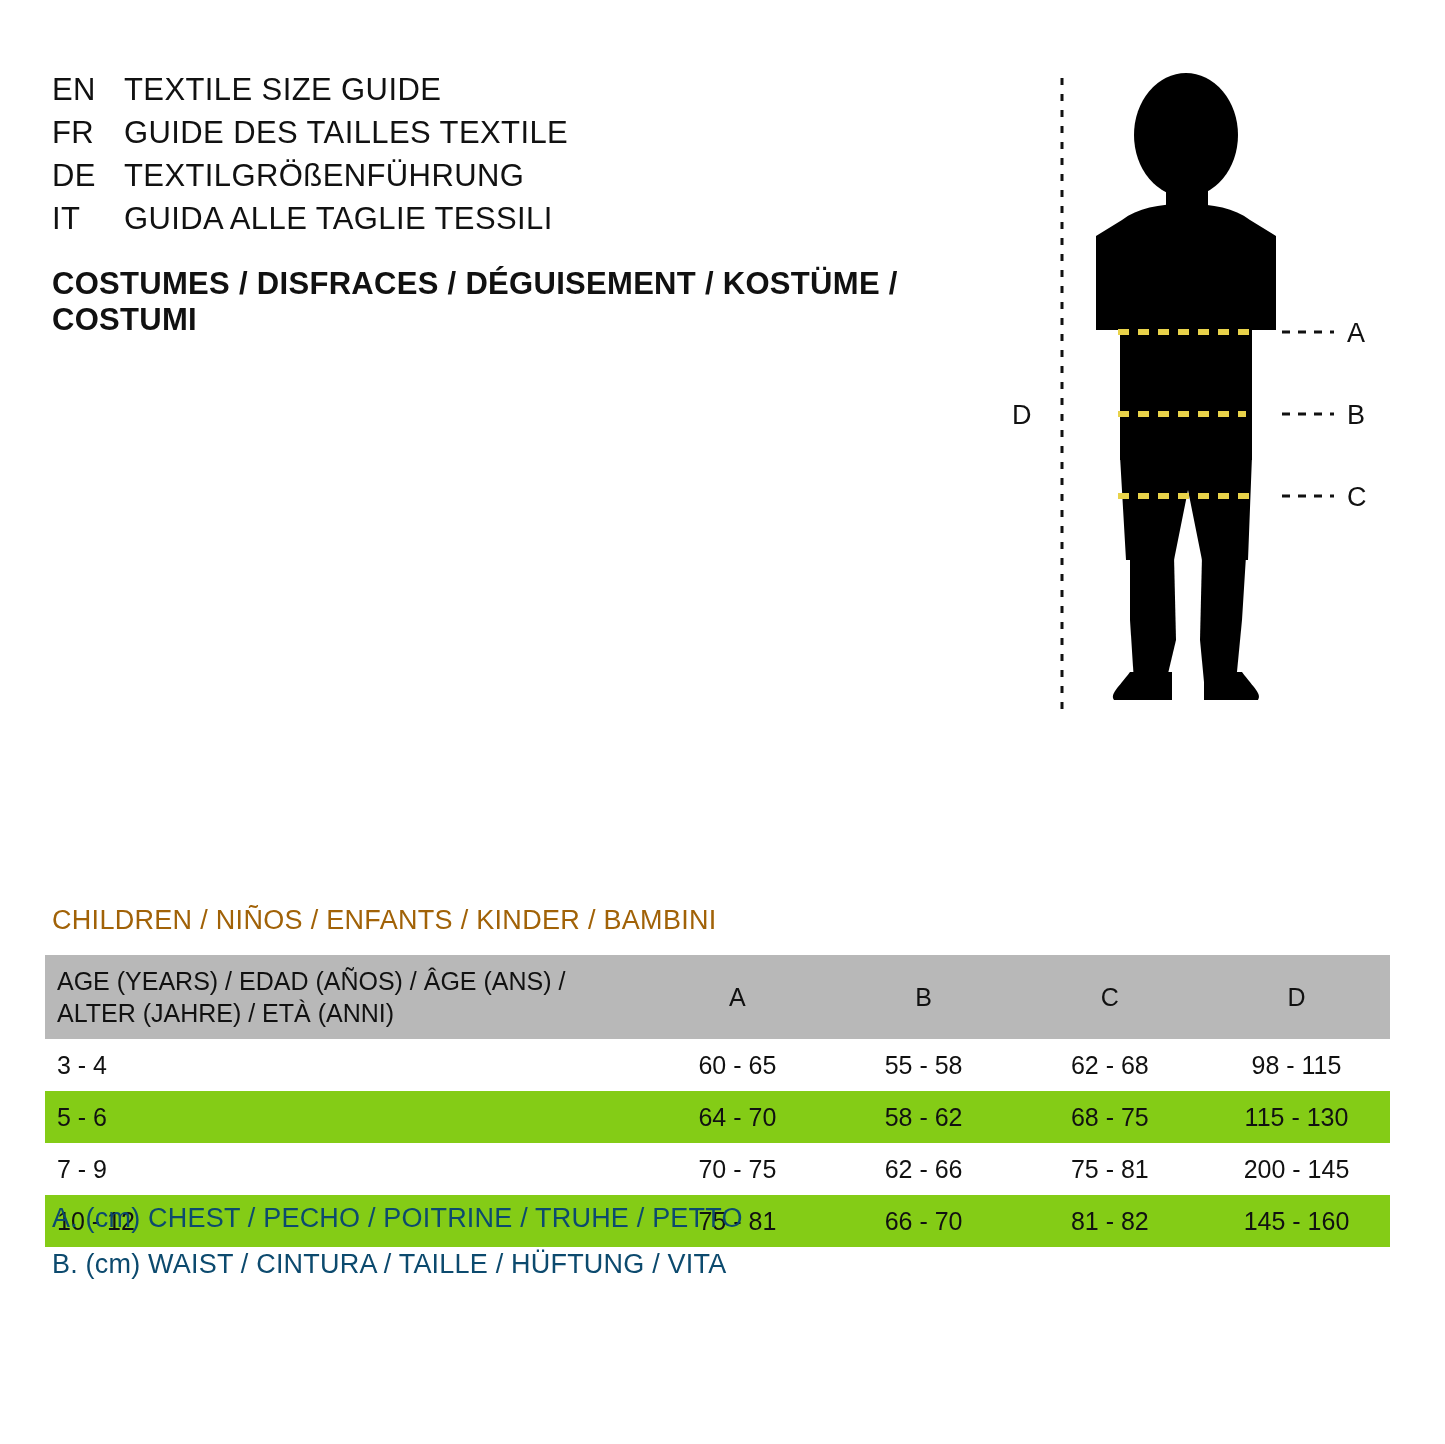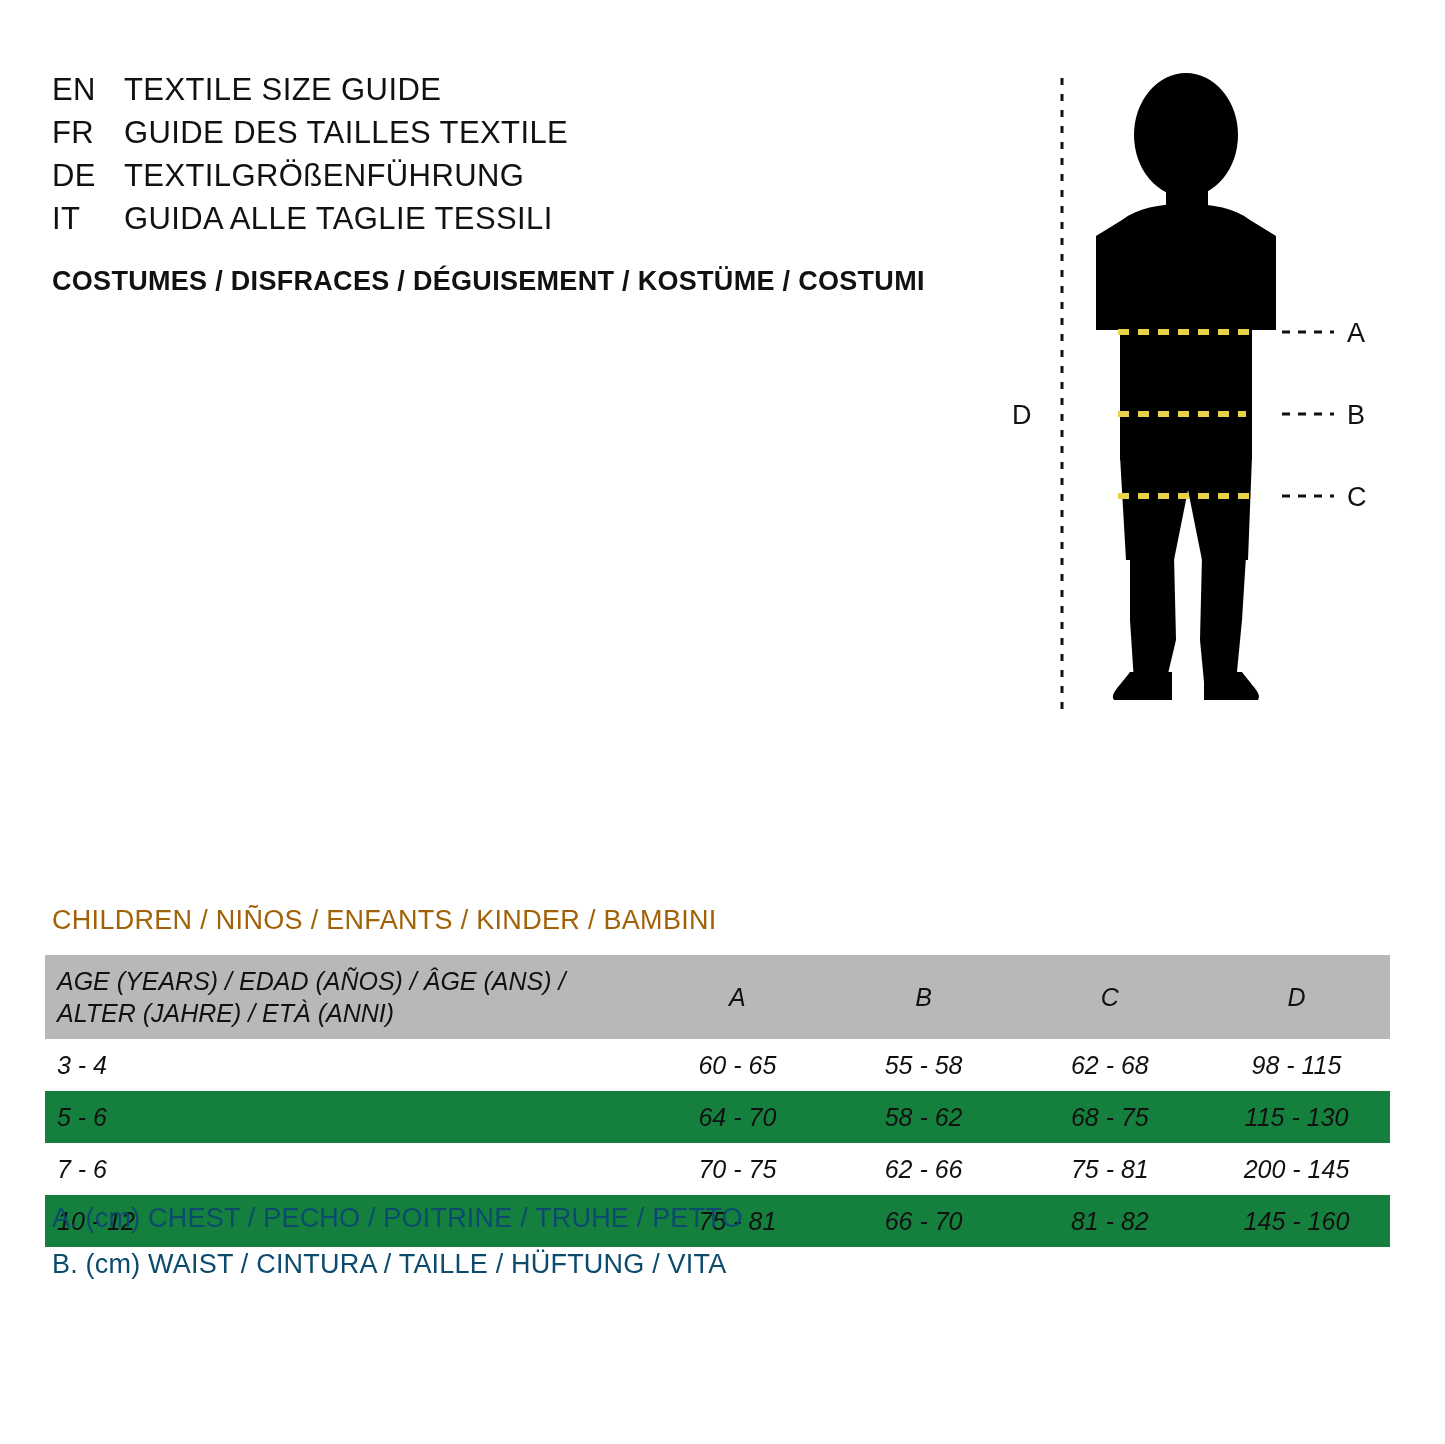--- a/index.html
+++ b/index.html
@@ -33,21 +33,21 @@
   }
   .lang-code {
     width: 72px;
     flex: none;
   }
   .lang-text {
     flex: 1;
   }
   .costumes-line {
     margin-top: 26px;
-    font-size: 27px;
+    font-size: 31px;
     font-weight: bold;
     letter-spacing: 0.3px;
     color: #111111;
   }
 
   
   .figure-area {
     position: absolute;
     left: 990px;
     top: 60px;
@@ -79,21 +79,20 @@
   }
 
   table.size-table {
     position: absolute;
     left: 45px;
     top: 955px;
     width: 1345px;
     border-collapse: collapse;
     font-size: 25px;
     color: #111111;
-    font-style: italic;
   }
   table.size-table thead th {
     background: #b8b8b8;
     font-weight: normal;
     text-align: center;
     padding: 9px 6px;
     height: 66px;
     vertical-align: middle;
   }
   table.size-table thead th.age-head {
@@ -108,21 +107,21 @@
     margin-top: 28px;
   }
   table.size-table tbody td.age-cell {
     text-align: left;
     padding-left: 12px;
   }
   table.size-table tbody tr.odd td {
     background: #ffffff;
   }
   table.size-table tbody tr.even td {
-    background: #15803d;
+    background: #84cc16;
   }
 
   .col-age { width: 610px; }
   .col-m   { width: 183px; }
 
   
   .legend {
     position: absolute;
     left: 52px;
     top: 1195px;
@@ -235,21 +234,21 @@
       <td>98 - 115</td>
     </tr>
     <tr class="even">
       <td class="age-cell">5 - 6</td>
       <td>64 - 70</td>
       <td>58 - 62</td>
       <td>68 - 75</td>
       <td>115 - 130</td>
     </tr>
     <tr class="odd">
-      <td class="age-cell">7 - 6</td>
+      <td class="age-cell">7 - 9</td>
       <td>70 - 75</td>
       <td>62 - 66</td>
       <td>75 - 81</td>
       <td>200 - 145</td>
     </tr>
     <tr class="even">
       <td class="age-cell">10 - 12</td>
       <td>75 - 81</td>
       <td>66 - 70</td>
       <td>81 - 82</td>

